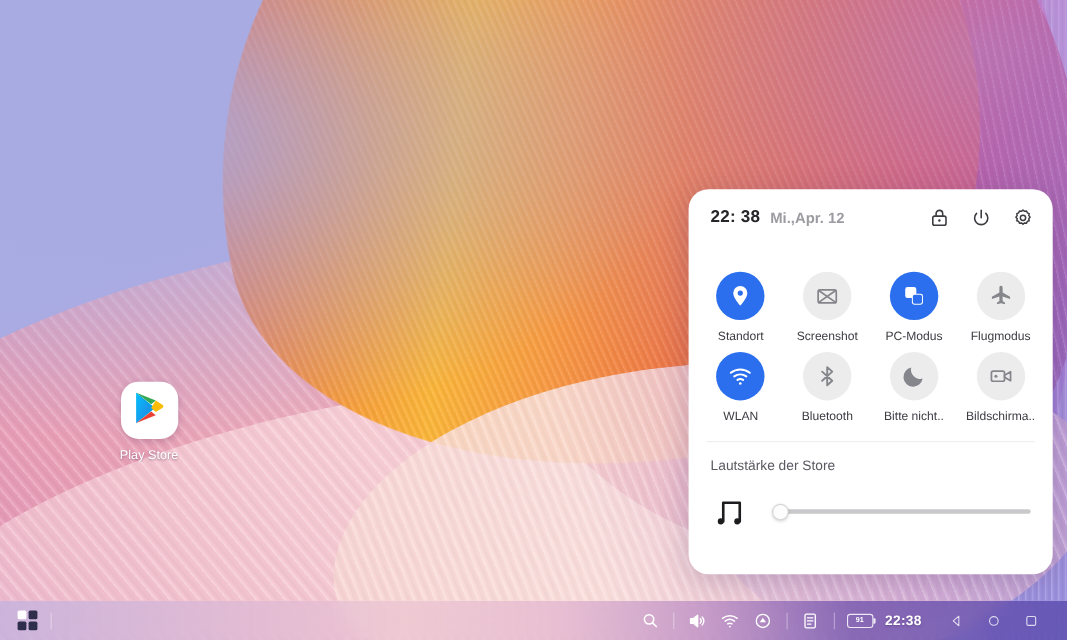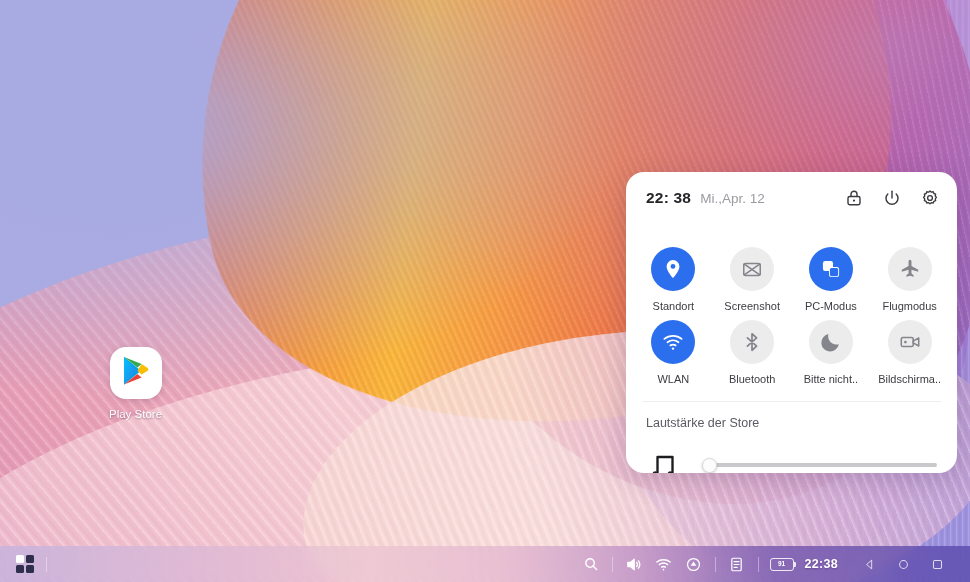--- a/index.html
+++ b/index.html
@@ -149,32 +149,32 @@
     color: #ffffff;
     text-shadow: 0 1px 2px rgba(80,40,80,.5);
     white-space: nowrap;
     overflow: hidden;
   }
 
   
   #quick-panel {
     position: absolute;
     left: 626px; top: 172px;
-    width: 331px; height: 301px;
+    width: 331px; height: 350px;
     background: #ffffff;
     border-radius: 18px;
     box-shadow: 0 6px 26px rgba(70,40,90,.22);
     overflow: hidden;
   }
   .qp-header {
     display: flex; align-items: center;
     padding: 17px 18px 0 20px;
   }
   .qp-clock { font-size: 15.5px; font-weight: bold; color: #26262a; letter-spacing: .2px; }
-  .qp-date  { font-size: 13.5px; color: #9b9ba2; margin-left: 9px; }
+  .qp-date  { font-size: 13.5px; color: #9b9ba2; margin-left: 9px; font-weight: bold; }
   .qp-header-actions { margin-left: auto; display: flex; gap: 20px; align-items: center; }
   .qp-hicon { width: 18px; height: 18px; color: #3b3b40; cursor: pointer; display: block; }
 
   .qp-tiles { padding: 14px 8px 0 8px; }
   .qp-row { display: flex; }
   .qp-tile { flex: 1; text-align: center; cursor: pointer; padding-top: 8px; }
   .qp-circle {
     width: 44px; height: 44px;
     margin: 0 auto;
     border-radius: 50%;

